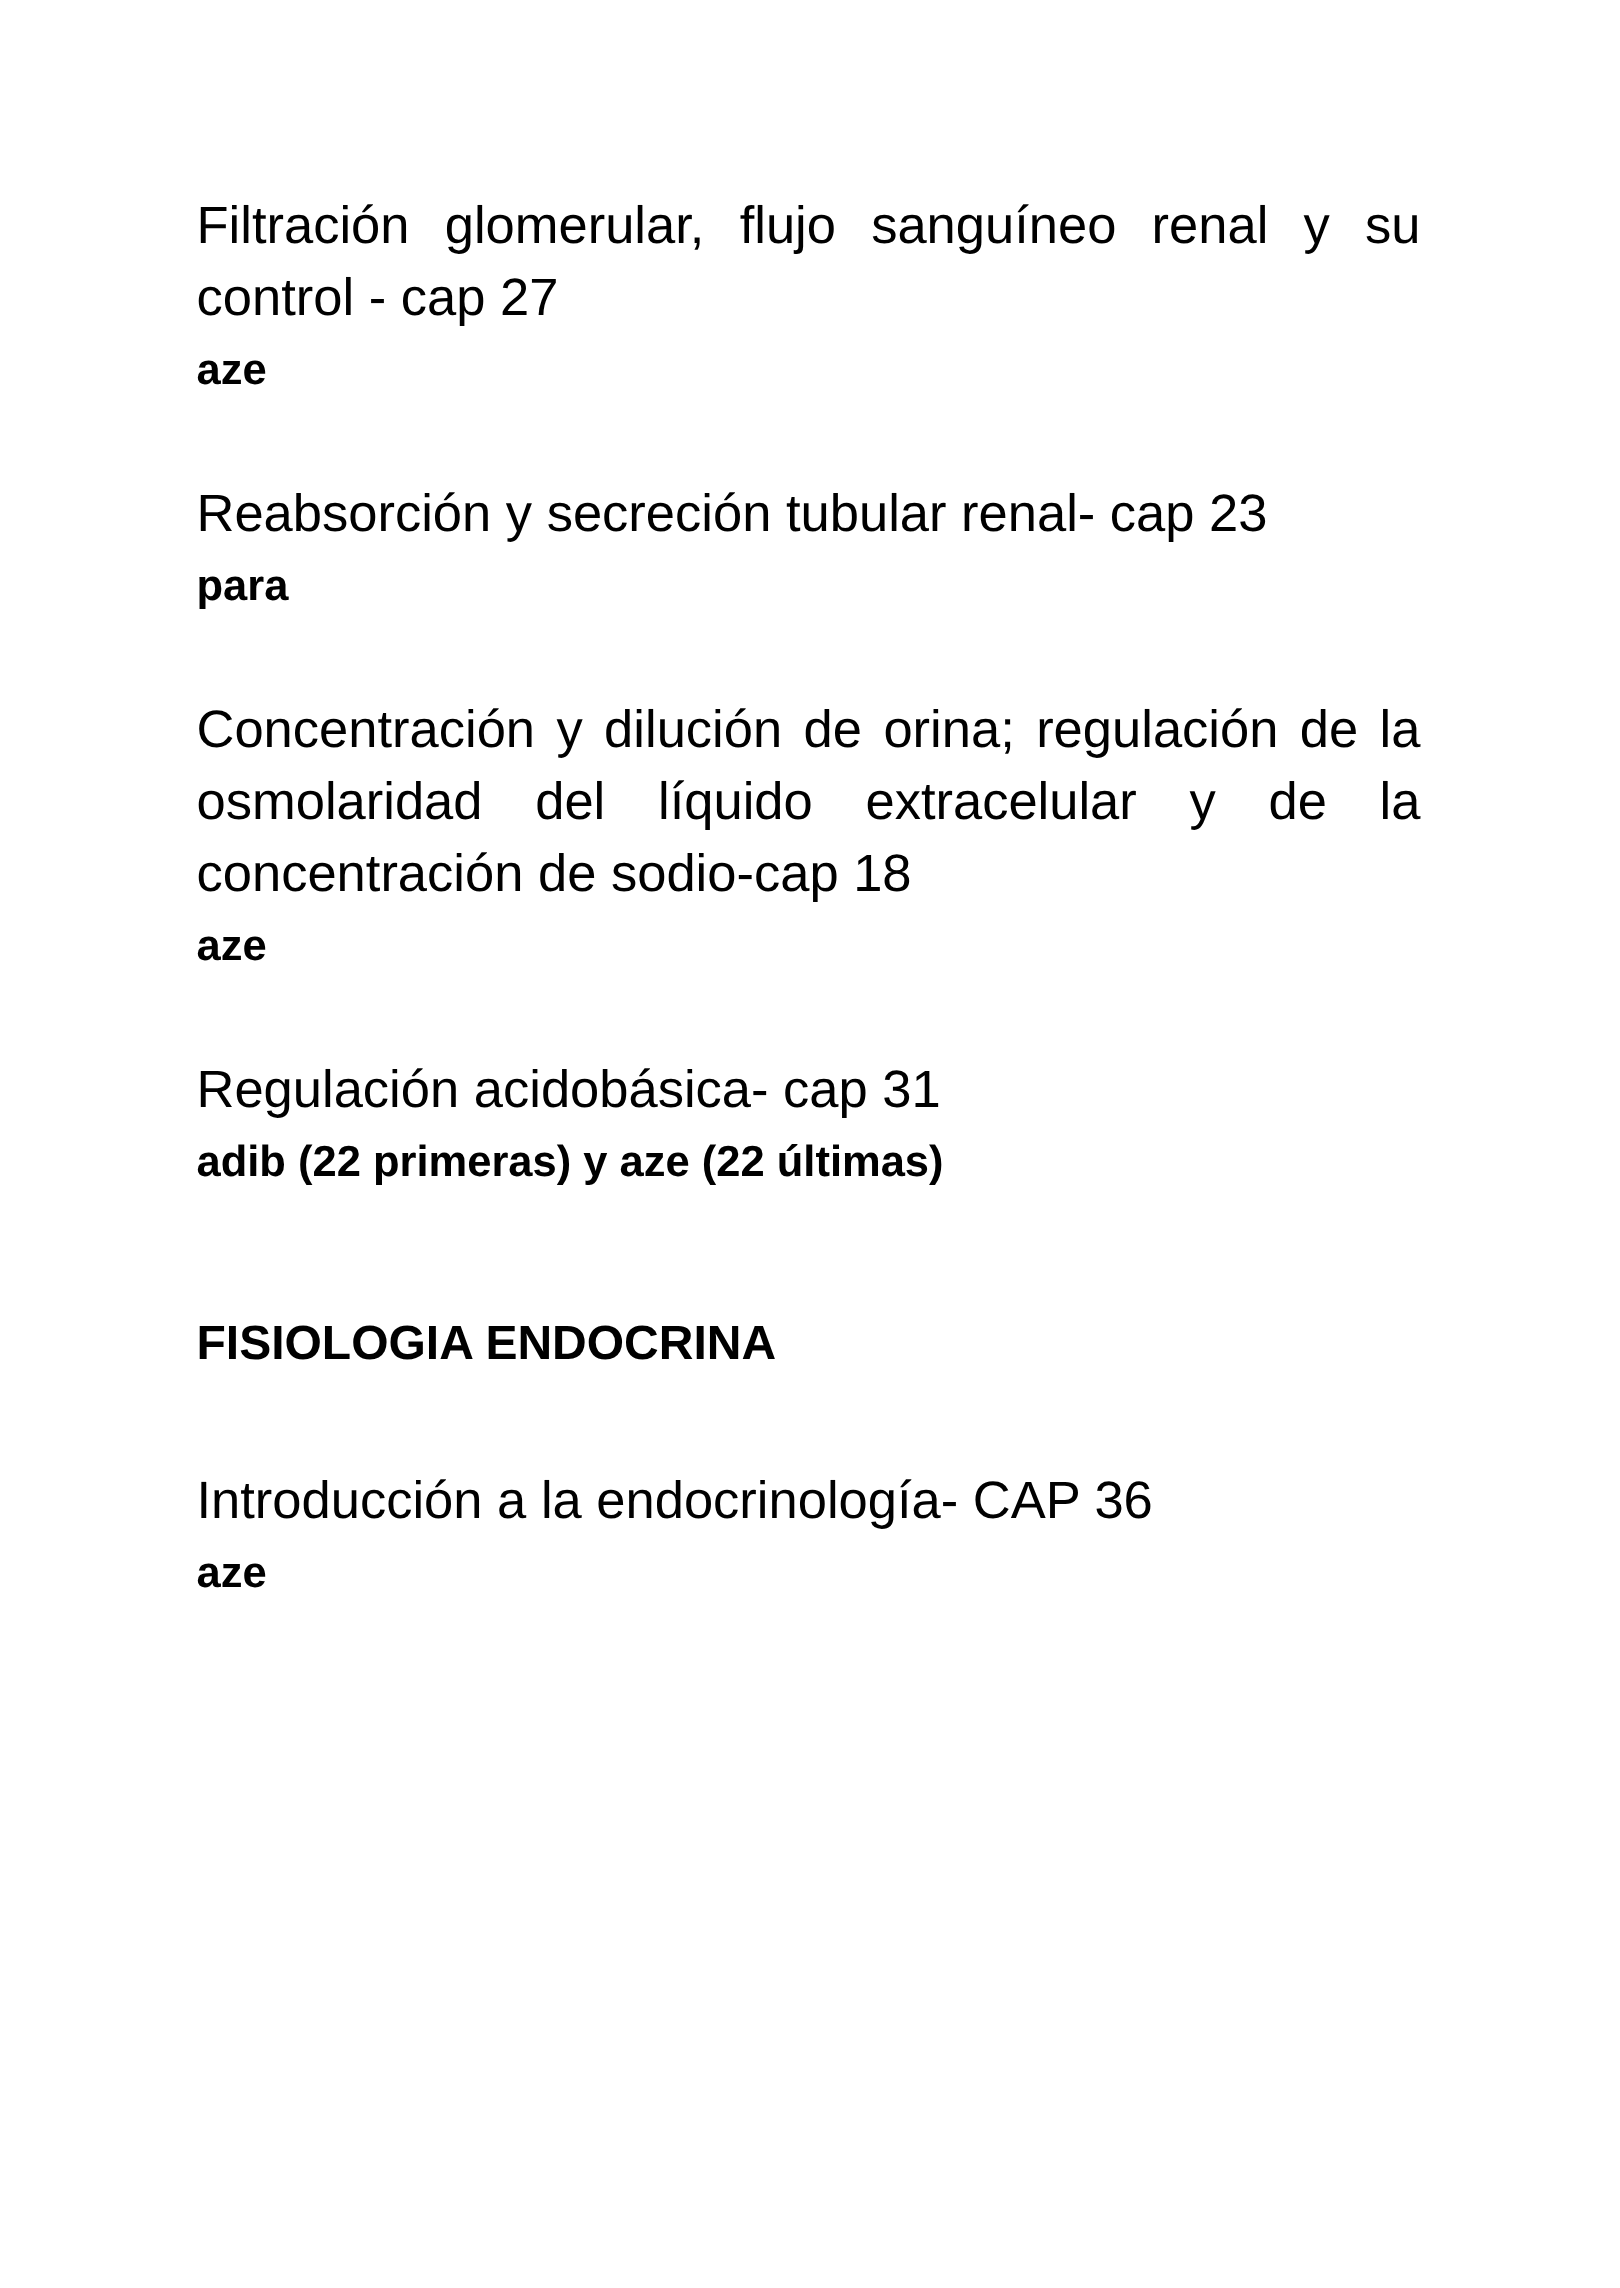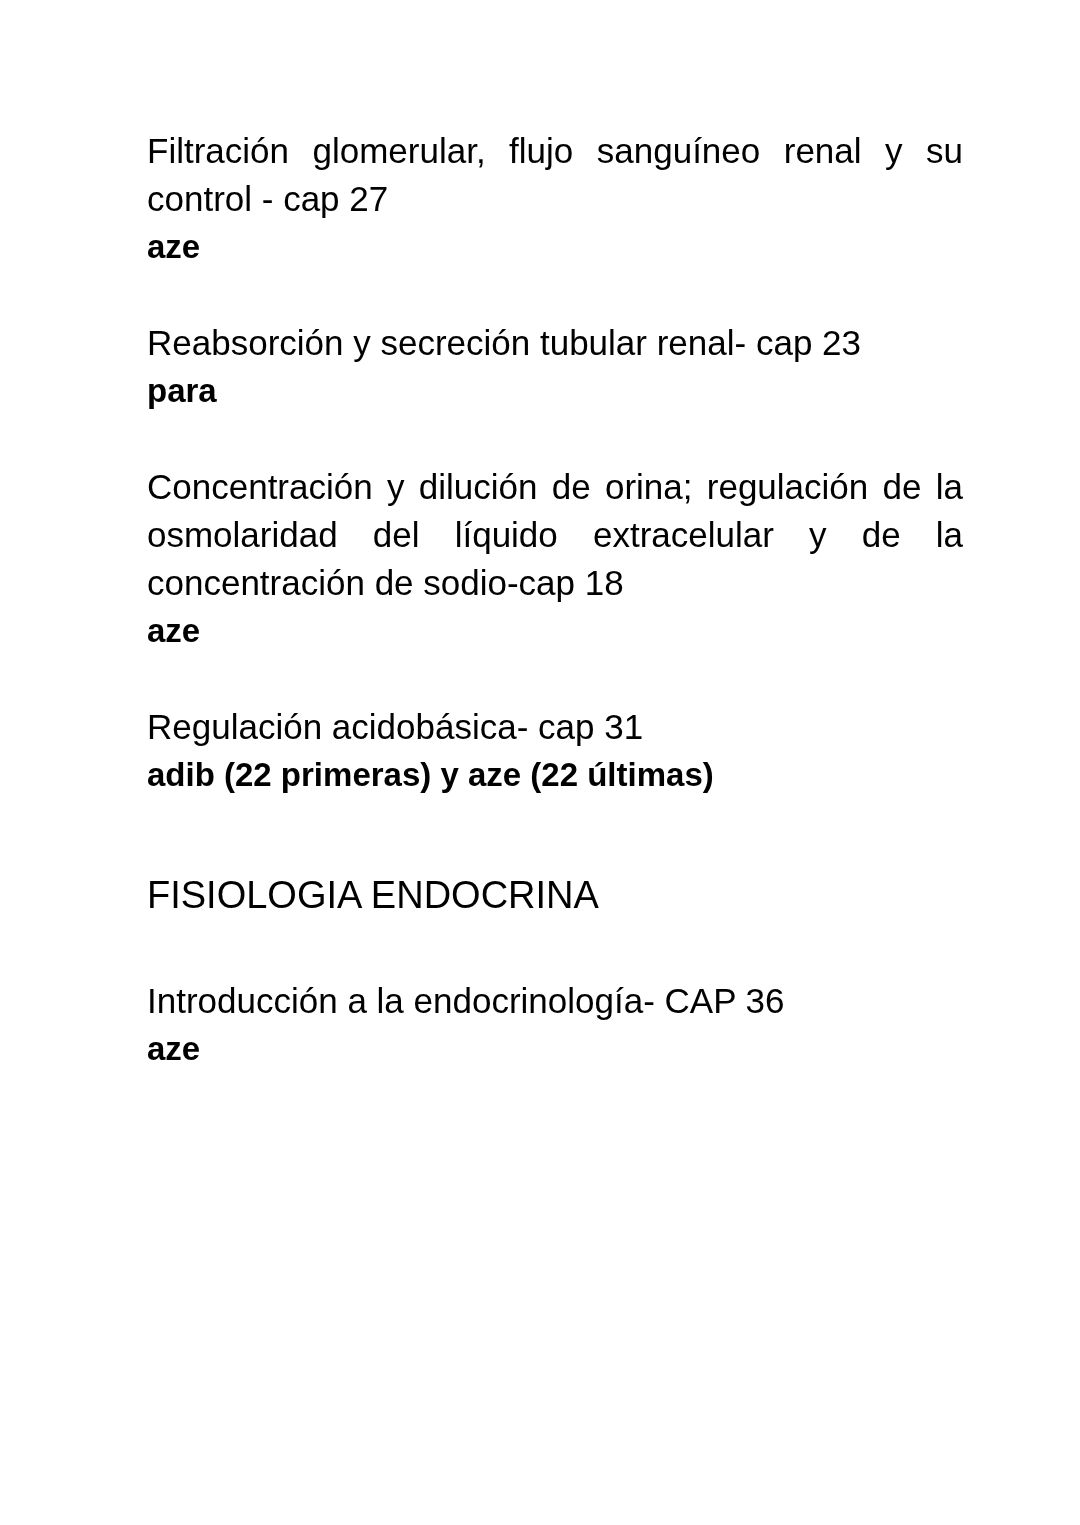--- a/index.html
+++ b/index.html
@@ -1,22 +1,22 @@
 <!DOCTYPE html>
 <html><head>
 <meta charset="utf-8">
 <style>
   html, body { margin: 0; padding: 0; background: #ffffff; }
   body { width: 1080px; height: 1525px; position: relative; overflow: hidden;
          font-family: "Liberation Sans", sans-serif; color: #000; }
-  .page { position: absolute; left: 147px; top: 127px; width: 816px; }
+  .page { position: absolute; left: 131px; top: 127px; width: 816px; }
   .entry { margin-bottom: 48px; }
   .title { font-size: 35px; line-height: 48px; text-align: justify; text-align-last: left; margin: 0; }
-  .assign { font-size: 33px; line-height: 48px; font-weight: bold; margin: 0; }
-  .heading { font-size: 38px; line-height: 60px; font-weight: normal; margin: 66px 0 52px 0; }
+  .assign { font-size: 29px; line-height: 48px; font-weight: bold; margin: 0; }
+  .heading { font-size: 32px; line-height: 60px; font-weight: bold; margin: 66px 0 52px 0; }
 </style>
 </head>
 <body>
 
 <div class="page">
   <div class="entry">
     <p class="title">Filtración glomerular, flujo sanguíneo renal y su control - cap 27</p>
     <p class="assign">aze</p>
   </div>
   <div class="entry">

